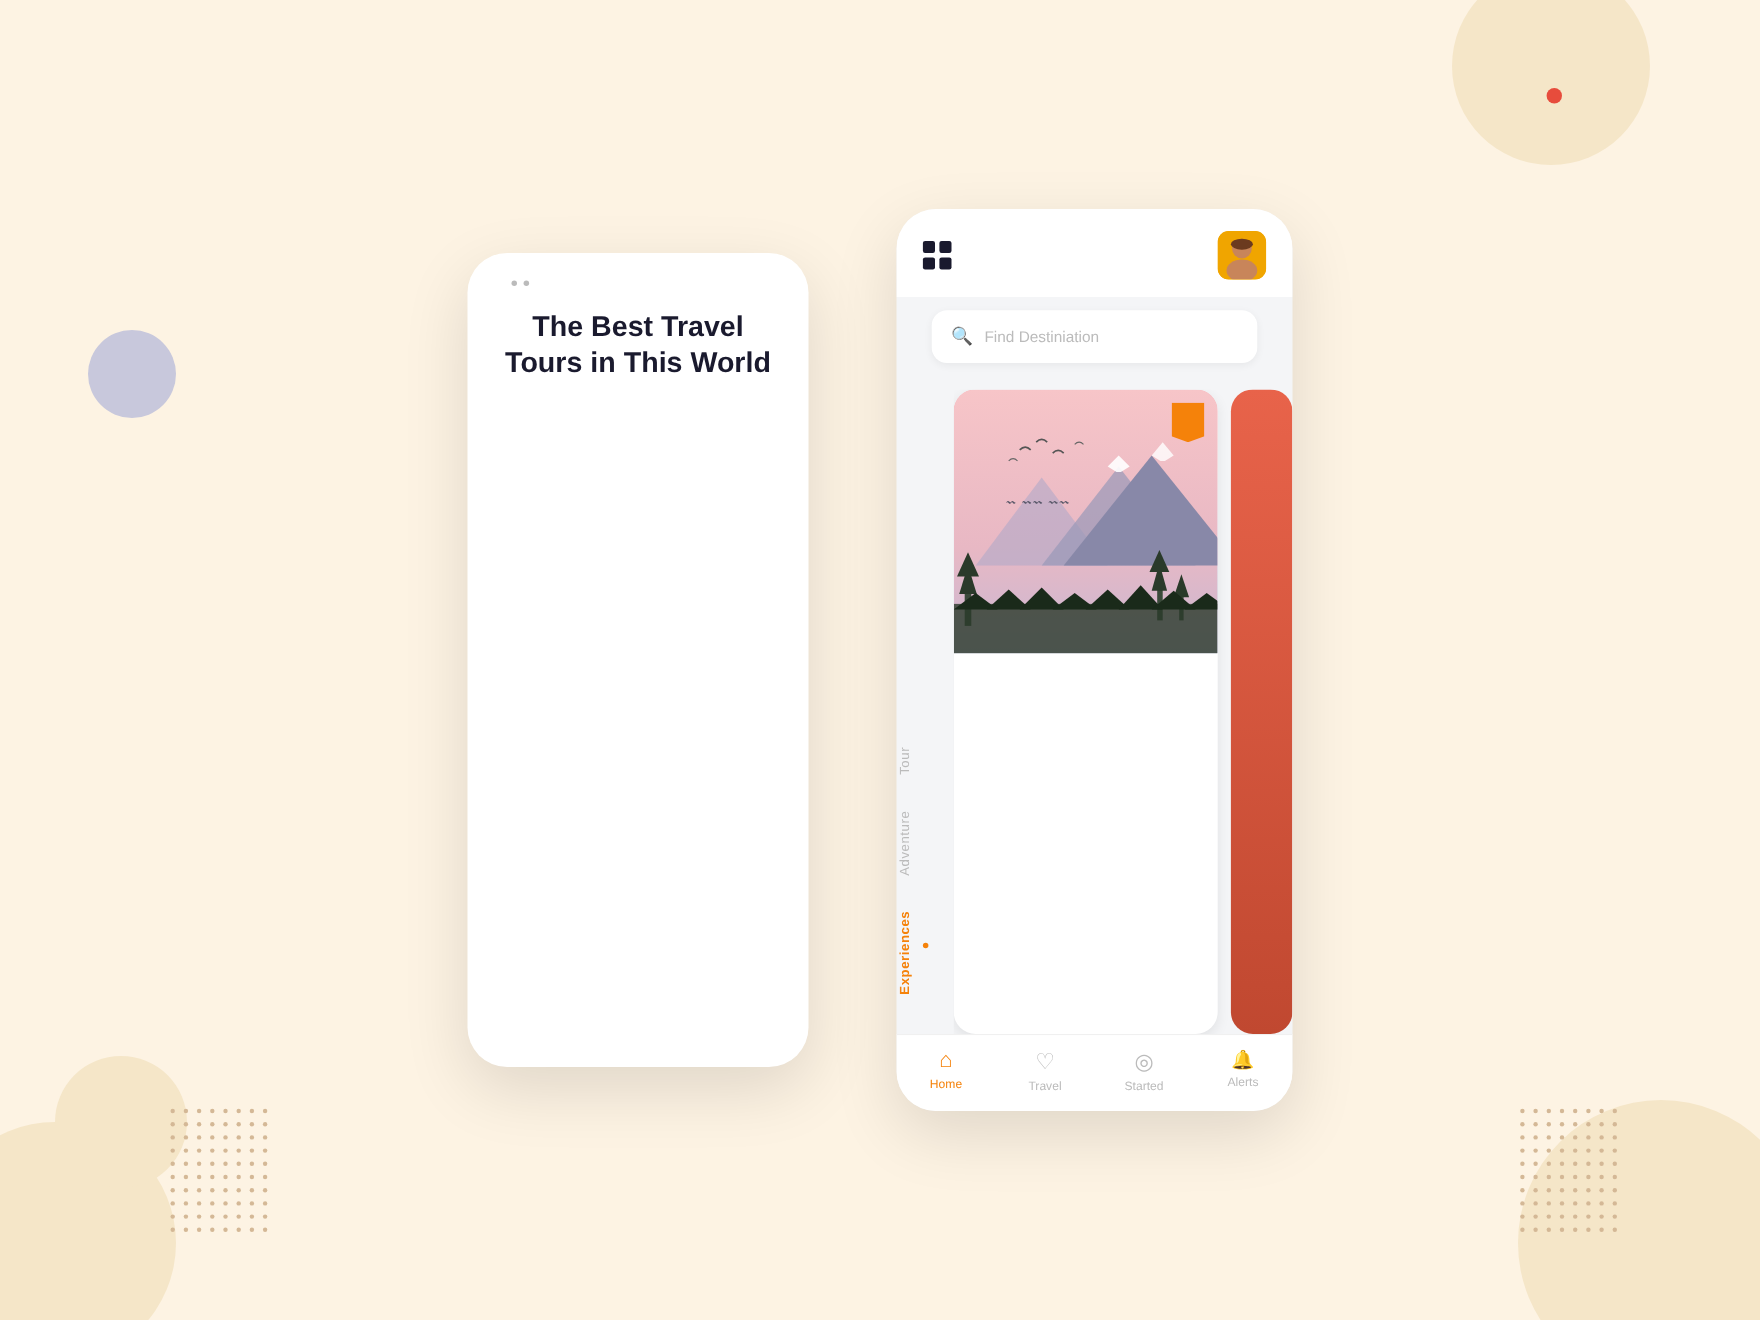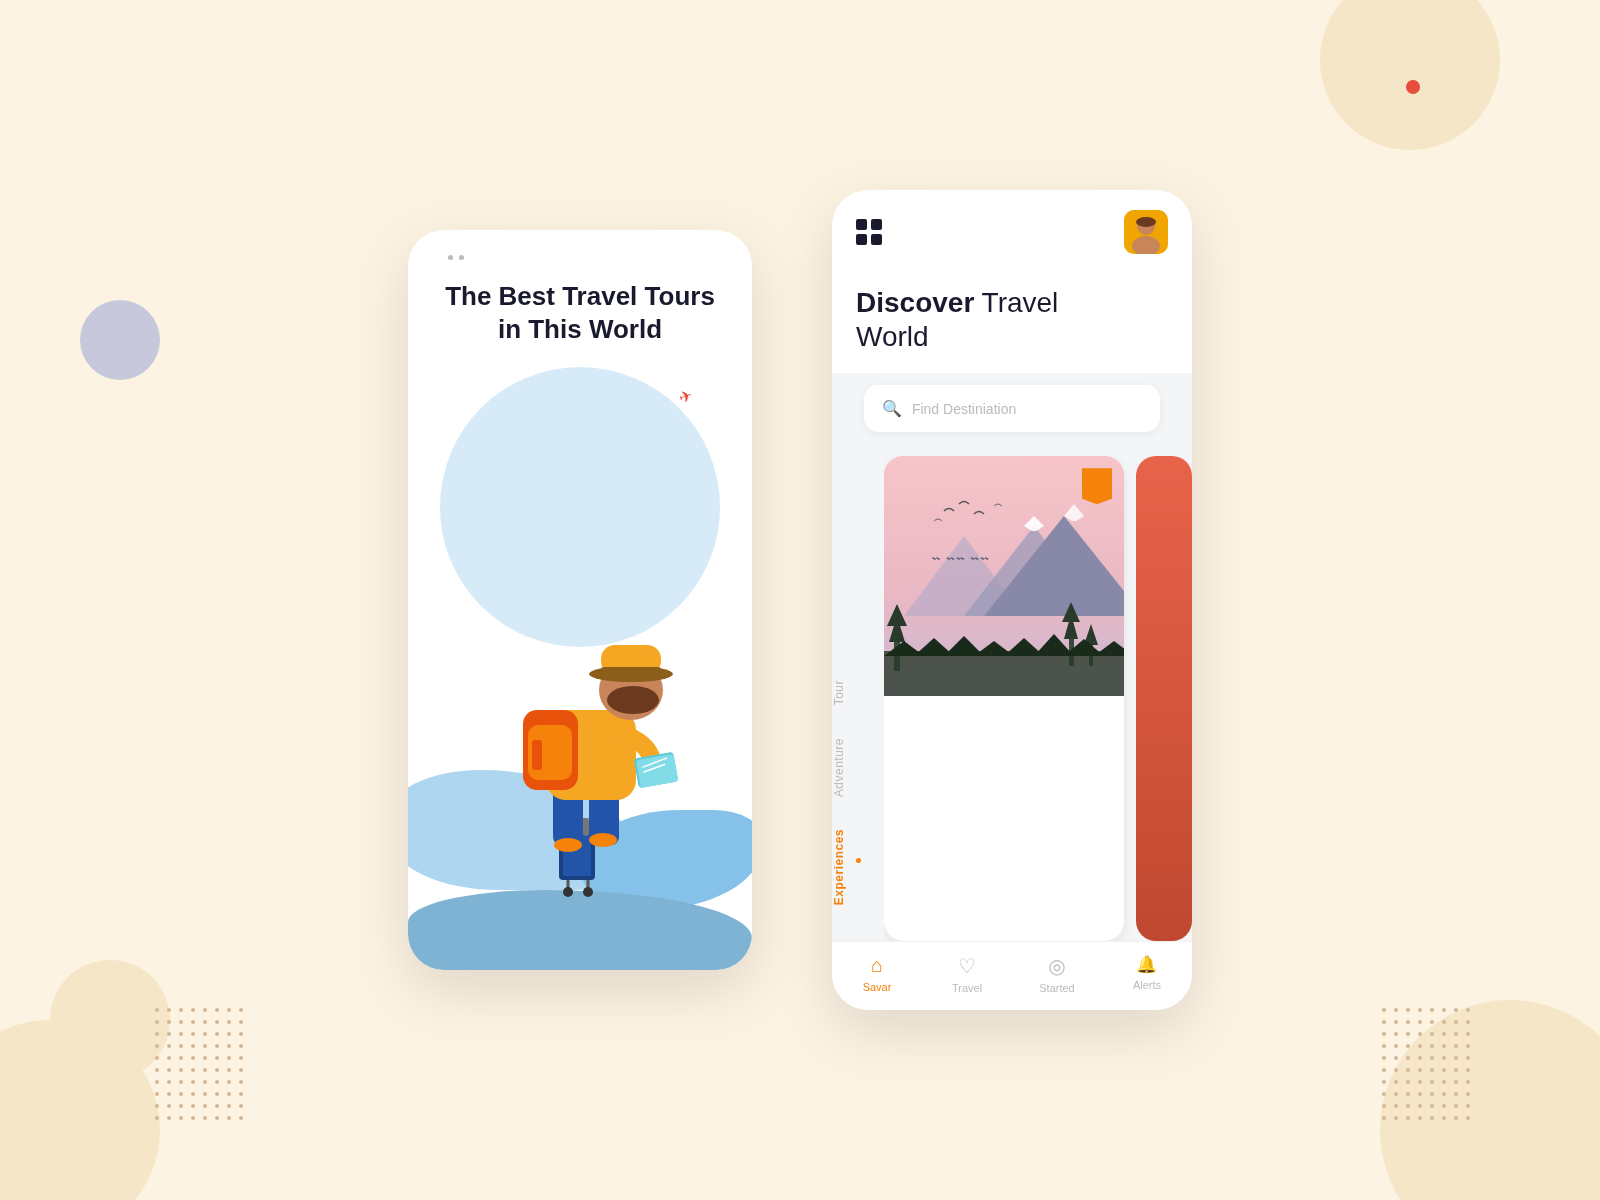--- a/index.html
+++ b/index.html
@@ -26,29 +26,28 @@
       align-items: center;
       justify-content: center;
       gap: 80px;
       height: 100%;
       position: relative;
       z-index: 2;
     }
 
     
     .phone1 {
-      width: 344px;
+      width: 310px;
       height: 740px;
       background: #fff;
       border-radius: 36px;
       box-shadow: 0 20px 60px rgba(0,0,0,0.12);
       overflow: hidden;
       position: relative;
       display: flex;
-      flex-direction: column;
     }
 
     .phone1-top {
       padding: 50px 30px 0;
       text-align: center;
       position: relative;
       z-index: 2;
     }
 
     .phone1-title {
@@ -704,26 +703,20 @@
 
         <svg width="44" height="44" viewBox="0 0 44 44" xmlns="http://www.w3.org/2000/svg">
           <rect width="44" height="44" fill="#f0a500" rx="10"></rect>
           <circle cx="22" cy="16" r="9" fill="#c8855a"></circle>
           <ellipse cx="22" cy="36" rx="14" ry="10" fill="#c8855a"></ellipse>
           <ellipse cx="22" cy="12" rx="10" ry="5" fill="#6b3a1f"></ellipse>
         </svg>
       </div>
     </div>
 
-    <div class="phone2-title-section">
-      <div class="discover-title">
-        <strong>Discover</strong>
-        <span> Travel<br>World</span>
-      </div>
-    </div>
 
     <div style="padding: 12px 16px;">
       <div class="search-bar">
         <span style="color:#bbb; font-size:16px;">🔍</span>
         <span class="search-input-fake">Find Destiniation</span>
       </div>
     </div>
 
     <div class="phone2-body">
 
@@ -791,21 +784,21 @@
           </div>
         </div>
 
         <div class="card2-preview" style="min-width:56px; border-radius:20px; overflow:hidden; background: linear-gradient(180deg,#e8634a,#c04830);"></div>
       </div>
     </div>
 
     <div class="bottom-nav">
       <div class="nav-item">
         <span class="nav-icon active">⌂</span>
-        <span class="nav-label active">Savar</span>
+        <span class="nav-label active">Home</span>
       </div>
       <div class="nav-item">
         <span class="nav-icon">♡</span>
         <span class="nav-label">Travel</span>
       </div>
       <div class="nav-item">
         <span class="nav-icon">◎</span>
         <span class="nav-label">Started</span>
       </div>
       <div class="nav-item">

